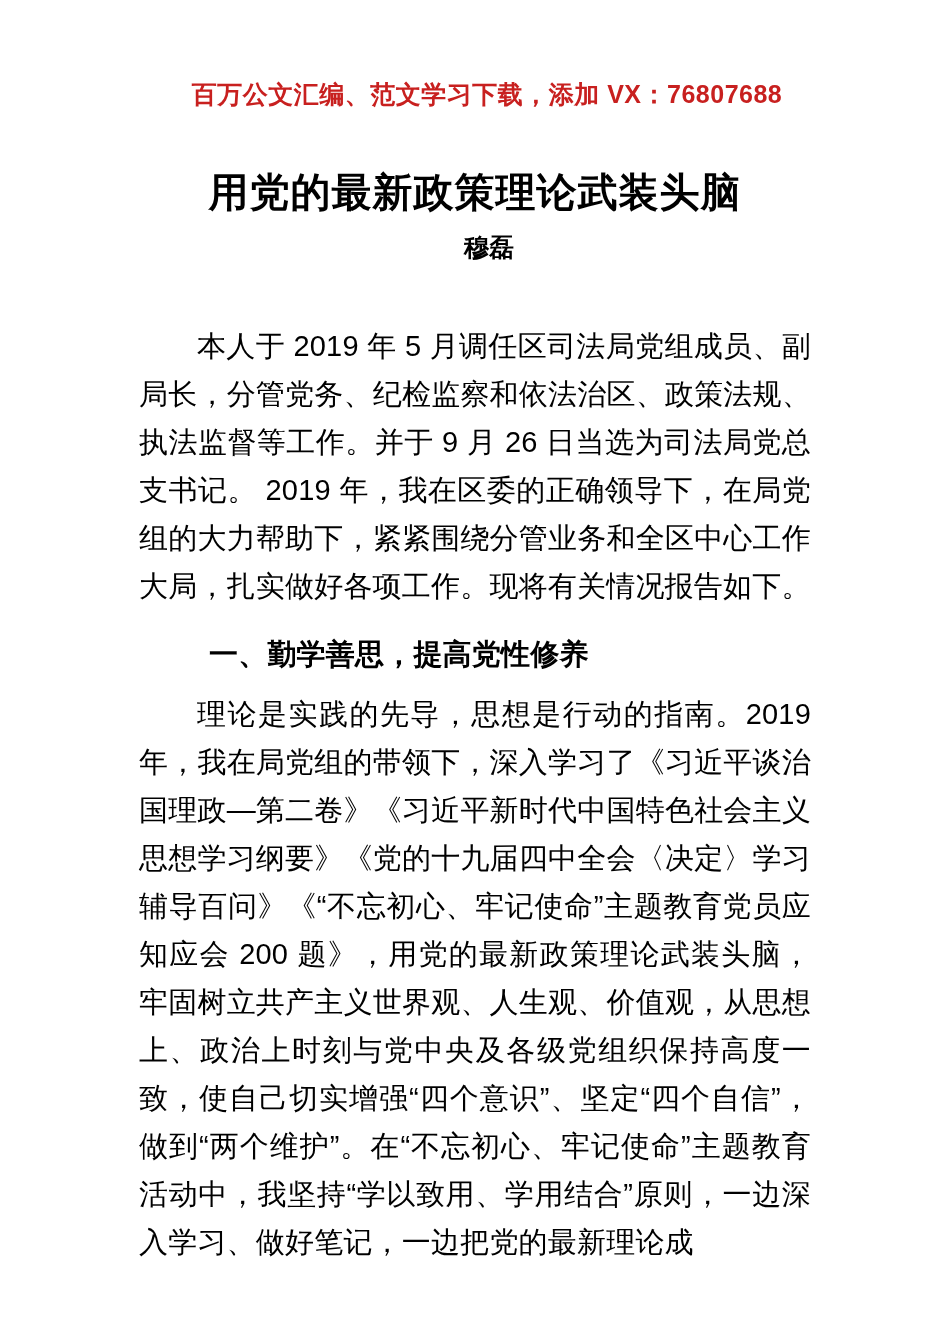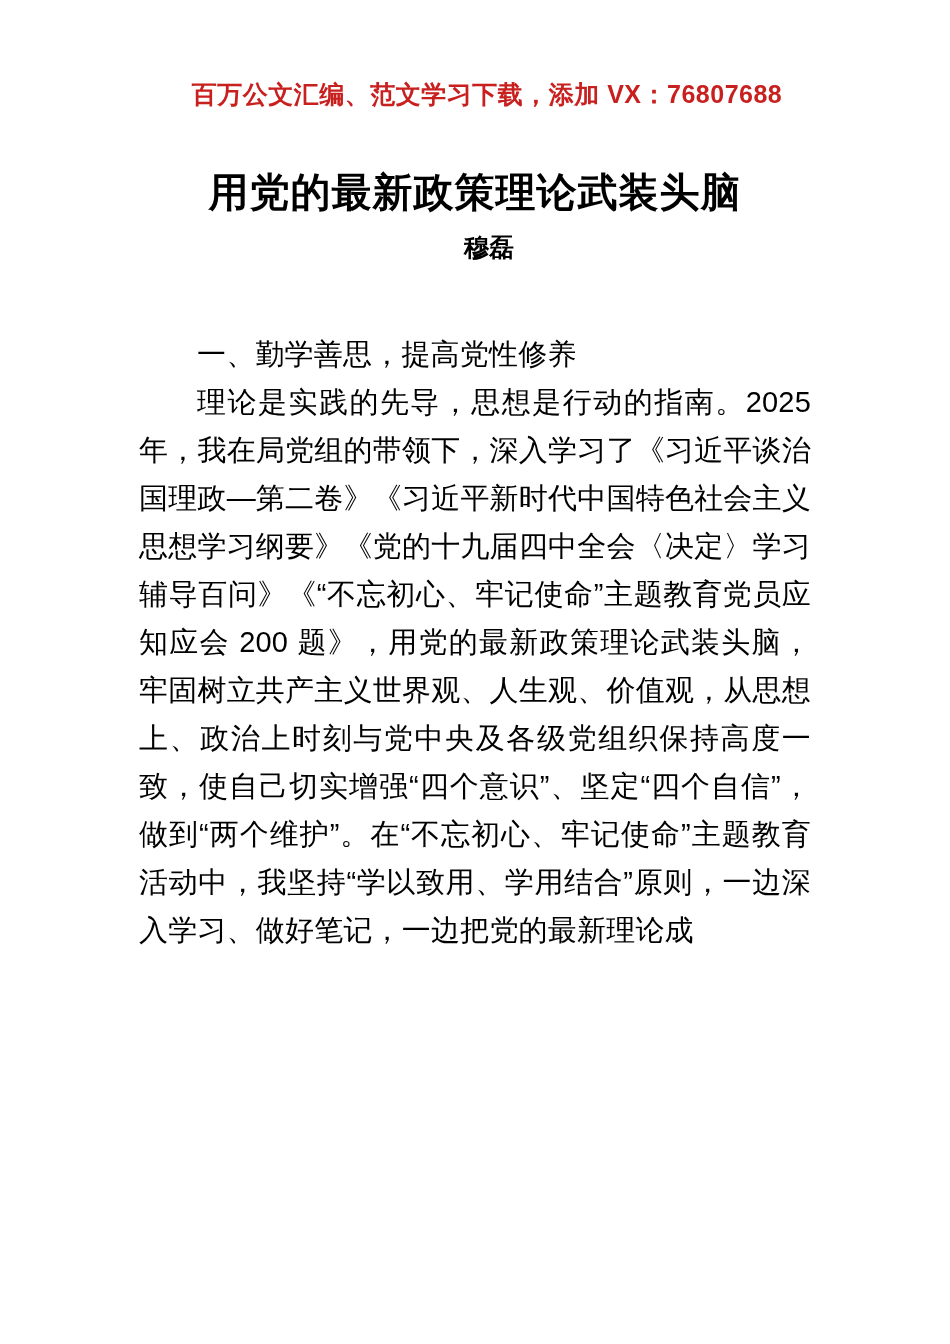--- a/index.html
+++ b/index.html
@@ -71,42 +71,43 @@
     line-height: 48px;
     text-align: justify;
     text-justify: inter-character;
     text-indent: 2em;
     margin: 0;
     letter-spacing: 0.2px;
   }
   .section-heading {
     font-size: 29px;
     line-height: 48px;
-    font-weight: 400;
+    font-weight: 700;
     text-indent: 2em;
-    margin: 0;
+    margin: 12px;
     letter-spacing: 0.2px;
   }
   .spacer-sm { height: 8px; }
 </style>
 </head>
 <body>
 
 <div class="page">
 
   <div class="promo-header" style="color: rgb(200, 32, 31);">百万公文汇编、范文学习下载，添加 VX：76807688</div>
 
   <div class="doc-title">用党的最新政策理论武装头脑</div>
 
   <div class="doc-author">穆磊</div>
 
   <div class="body-col">
 
+    <p class="para">本人于 2019 年 5 月调任区司法局党组成员、副局长，分管党务、纪检监察和依法治区、政策法规、执法监督等工作。并于 9 月 26 日当选为司法局党总支书记。 2019 年，我在区委的正确领导下，在局党组的大力帮助下，紧紧围绕分管业务和全区中心工作大局，扎实做好各项工作。现将有关情况报告如下。</p>
 
     <div class="spacer-sm"></div>
 
     <p class="section-heading">一、勤学善思，提高党性修养</p>
 
-    <p class="para">理论是实践的先导，思想是行动的指南。2025 年，我在局党组的带领下，深入学习了《习近平谈治国理政—第二卷》《习近平新时代中国特色社会主义思想学习纲要》《党的十九届四中全会〈决定〉学习辅导百问》《“不忘初心、牢记使命”主题教育党员应知应会 200 题》，用党的最新政策理论武装头脑，牢固树立共产主义世界观、人生观、价值观，从思想上、政治上时刻与党中央及各级党组织保持高度一致，使自己切实增强“四个意识”、坚定“四个自信”，做到“两个维护”。在“不忘初心、牢记使命”主题教育活动中，我坚持“学以致用、学用结合”原则，一边深入学习、做好笔记，一边把党的最新理论成</p>
+    <p class="para">理论是实践的先导，思想是行动的指南。2019 年，我在局党组的带领下，深入学习了《习近平谈治国理政—第二卷》《习近平新时代中国特色社会主义思想学习纲要》《党的十九届四中全会〈决定〉学习辅导百问》《“不忘初心、牢记使命”主题教育党员应知应会 200 题》，用党的最新政策理论武装头脑，牢固树立共产主义世界观、人生观、价值观，从思想上、政治上时刻与党中央及各级党组织保持高度一致，使自己切实增强“四个意识”、坚定“四个自信”，做到“两个维护”。在“不忘初心、牢记使命”主题教育活动中，我坚持“学以致用、学用结合”原则，一边深入学习、做好笔记，一边把党的最新理论成</p>
 
   </div>
 
 </div>
 
 </body></html>

